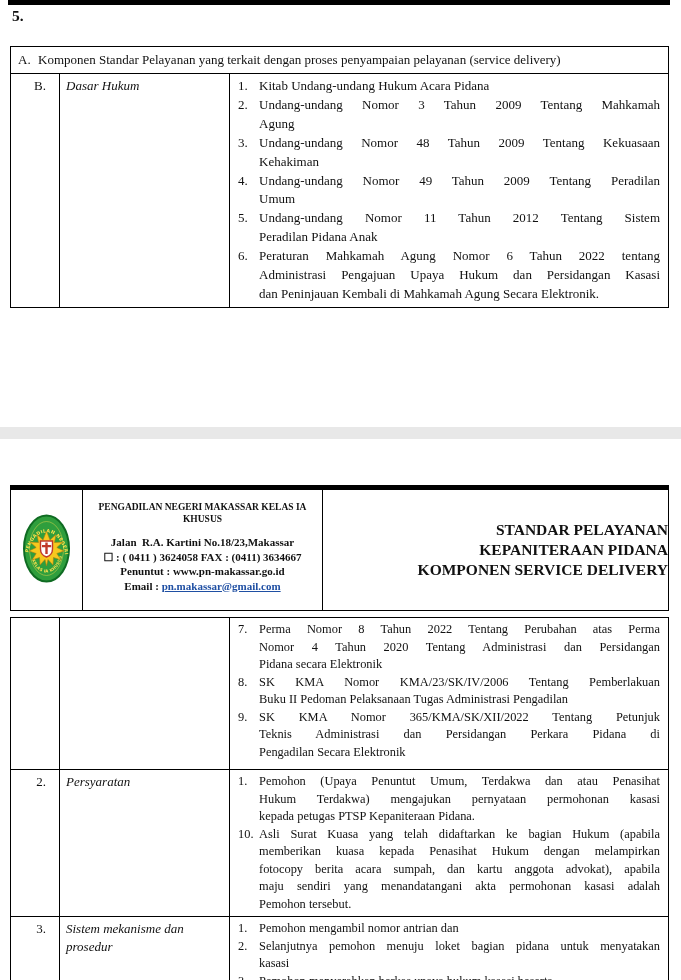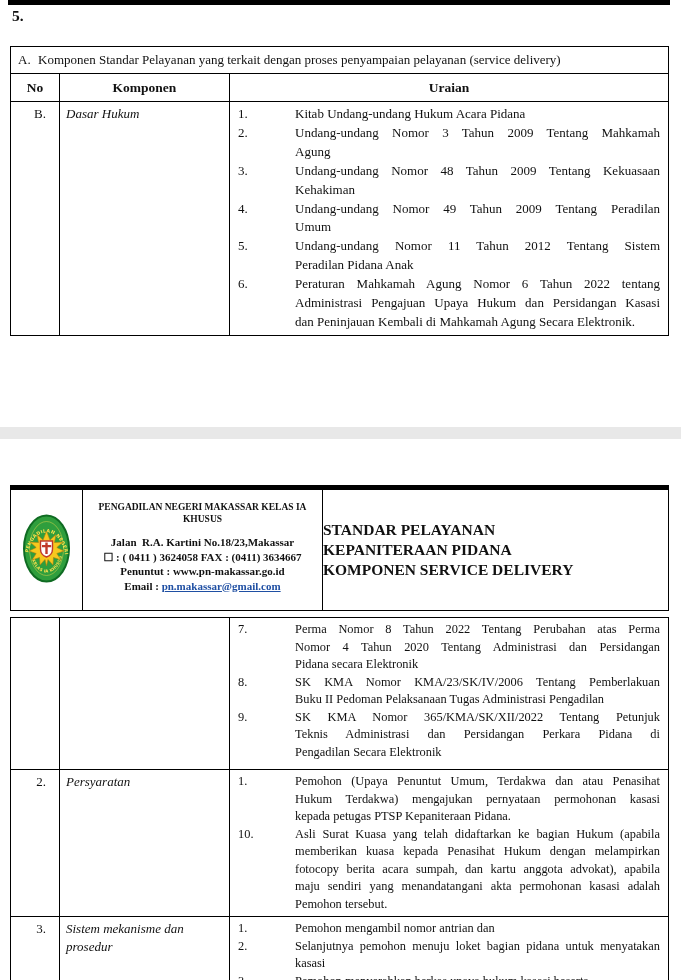--- a/index.html
+++ b/index.html
@@ -31,36 +31,36 @@
   .cell-no{text-align:right;padding:3px 13px 3px 2px !important;font-size:13px;}
   .cell-komp{padding:3px 4px 3px 6px !important;font-size:13px;font-style:italic;}
   .cell-ur{padding:3px 8px 3px 8px !important;font-size:13px;}
   #table1 .cell-ur{line-height:18.9px;}
   #table1 .cell-no,#table1 .cell-komp{line-height:18.9px;}
 
   
   .li{display:flex;}
   .mkr{flex:0 0 21px;}
   .txt{flex:1;min-width:0;}
-  .txt .ln{text-align:justify;text-align-last:justify;margin-left:36px;}
+  .txt .ln{text-align:justify;text-align-last:justify;}
   .txt .ln:last-child{text-align-last:left;}
 
   
   #graybar{position:absolute;left:0;top:427px;width:681px;height:12px;background:var(--bar-gray,#e8e8e8);}
 
   
   #letterhead{position:absolute;left:10px;top:485px;border-top:5px solid #000;}
   #letterhead td{height:108px;}
   .lh-logo{width:70px;text-align:center;vertical-align:middle !important;}
   .lh-addr{width:238px;text-align:center;font-weight:bold;padding-top:12px !important;}
   .lh-addr .org{font-size:9.5px;line-height:11.5px;}
   .lh-addr .adr{font-size:11px;line-height:14.5px;margin-top:10px;}
   .lh-addr .pre{white-space:pre-wrap;}
   .lh-addr a{color:var(--link-blue,#1f4fa3);text-decoration:underline;}
-  .lh-title{text-align:left;vertical-align:middle !important;font-weight:bold;font-size:15.5px;line-height:20px;}
+  .lh-title{text-align:right;vertical-align:middle !important;font-weight:bold;font-size:15.5px;line-height:20px;}
 
   
   #table2{position:absolute;left:10px;top:617px;}
   #table2 .cell-ur{line-height:17.5px;font-size:12.4px;}
   #table2 .cell-no,#table2 .cell-komp{line-height:17.5px;font-size:13px;}
   #table2 tr.r1 td{height:145px;}
   #table2 tr.r2 td{height:140px;}
 </style>
 </head>
 <body>
@@ -78,25 +78,20 @@
       <col style="width:439px">
     </colgroup>
   <tbody>
       <tr class="arow">
     <td colspan="3">
       <div class="seclabel">
         <span class="mk">A.</span>
         <span>Komponen Standar Pelayanan yang terkait dengan proses penyampaian pelayanan (service delivery)</span>
       </div>
     </td>
-  </tr>
-  <tr class="hdr">
-    <td>No</td>
-    <td>Komponen</td>
-    <td>Uraian</td>
   </tr>
   <tr>
     <td class="cell-no">B.</td>
     <td class="cell-komp">Dasar Hukum</td>
     <td class="cell-ur">
 
         <div class="li">
           <span class="mkr">1.</span>
           <span class="txt">
               <div class="ln">Kitab Undang-undang Hukum Acara Pidana</div>

